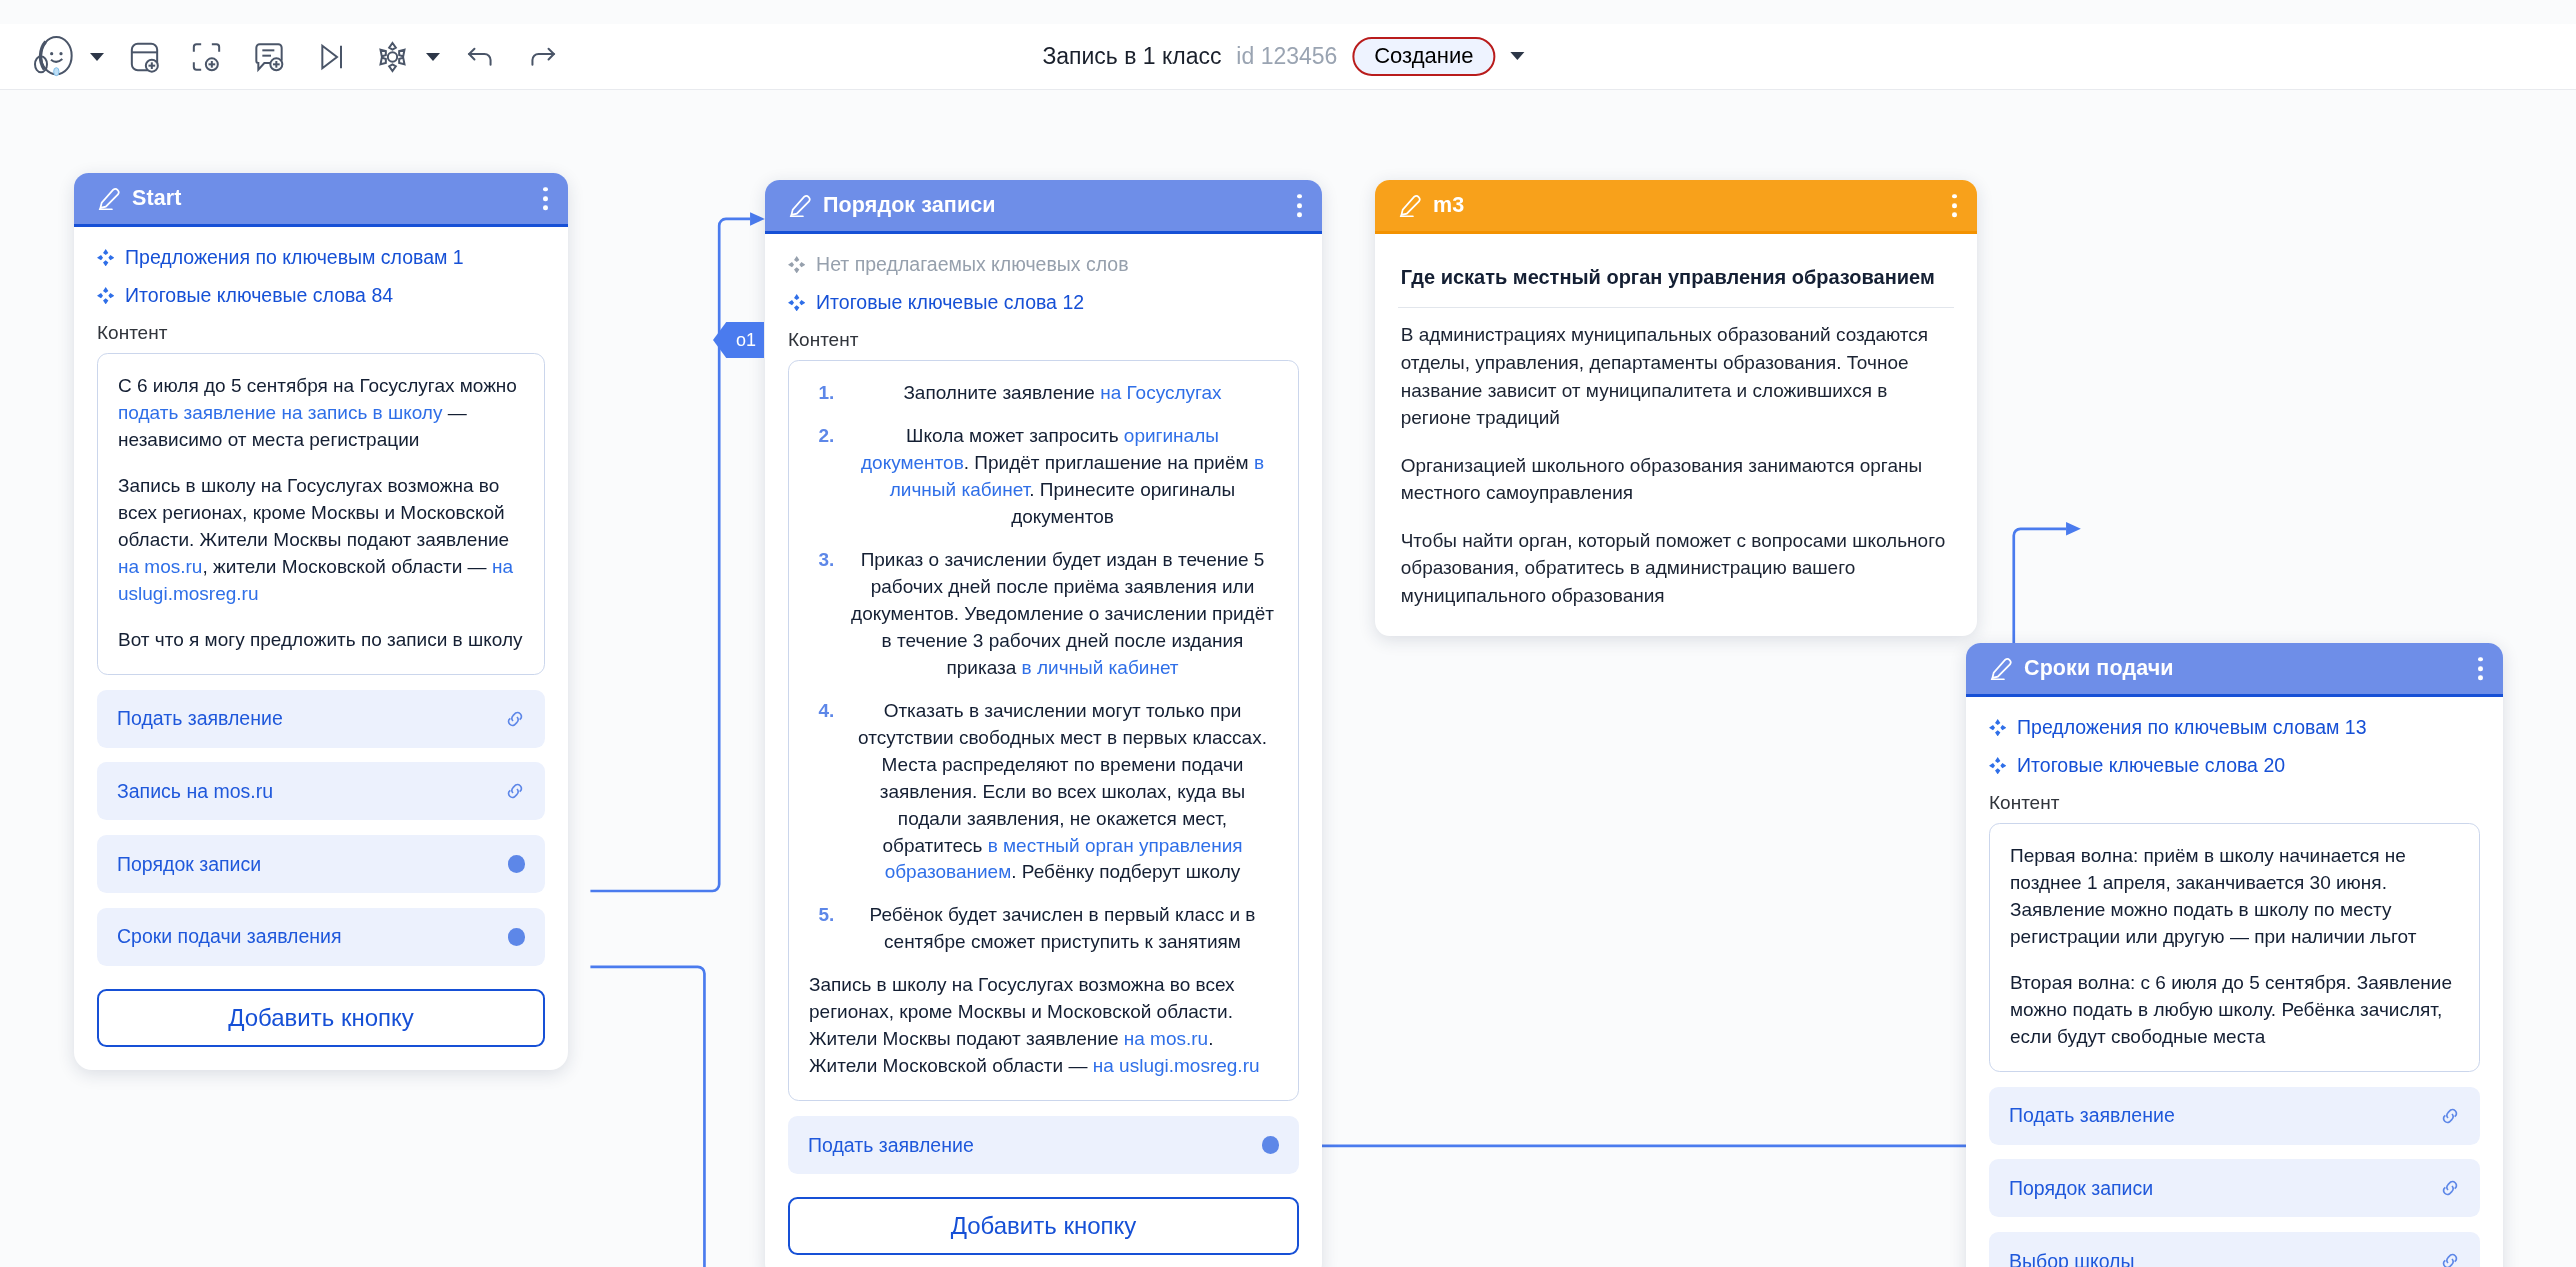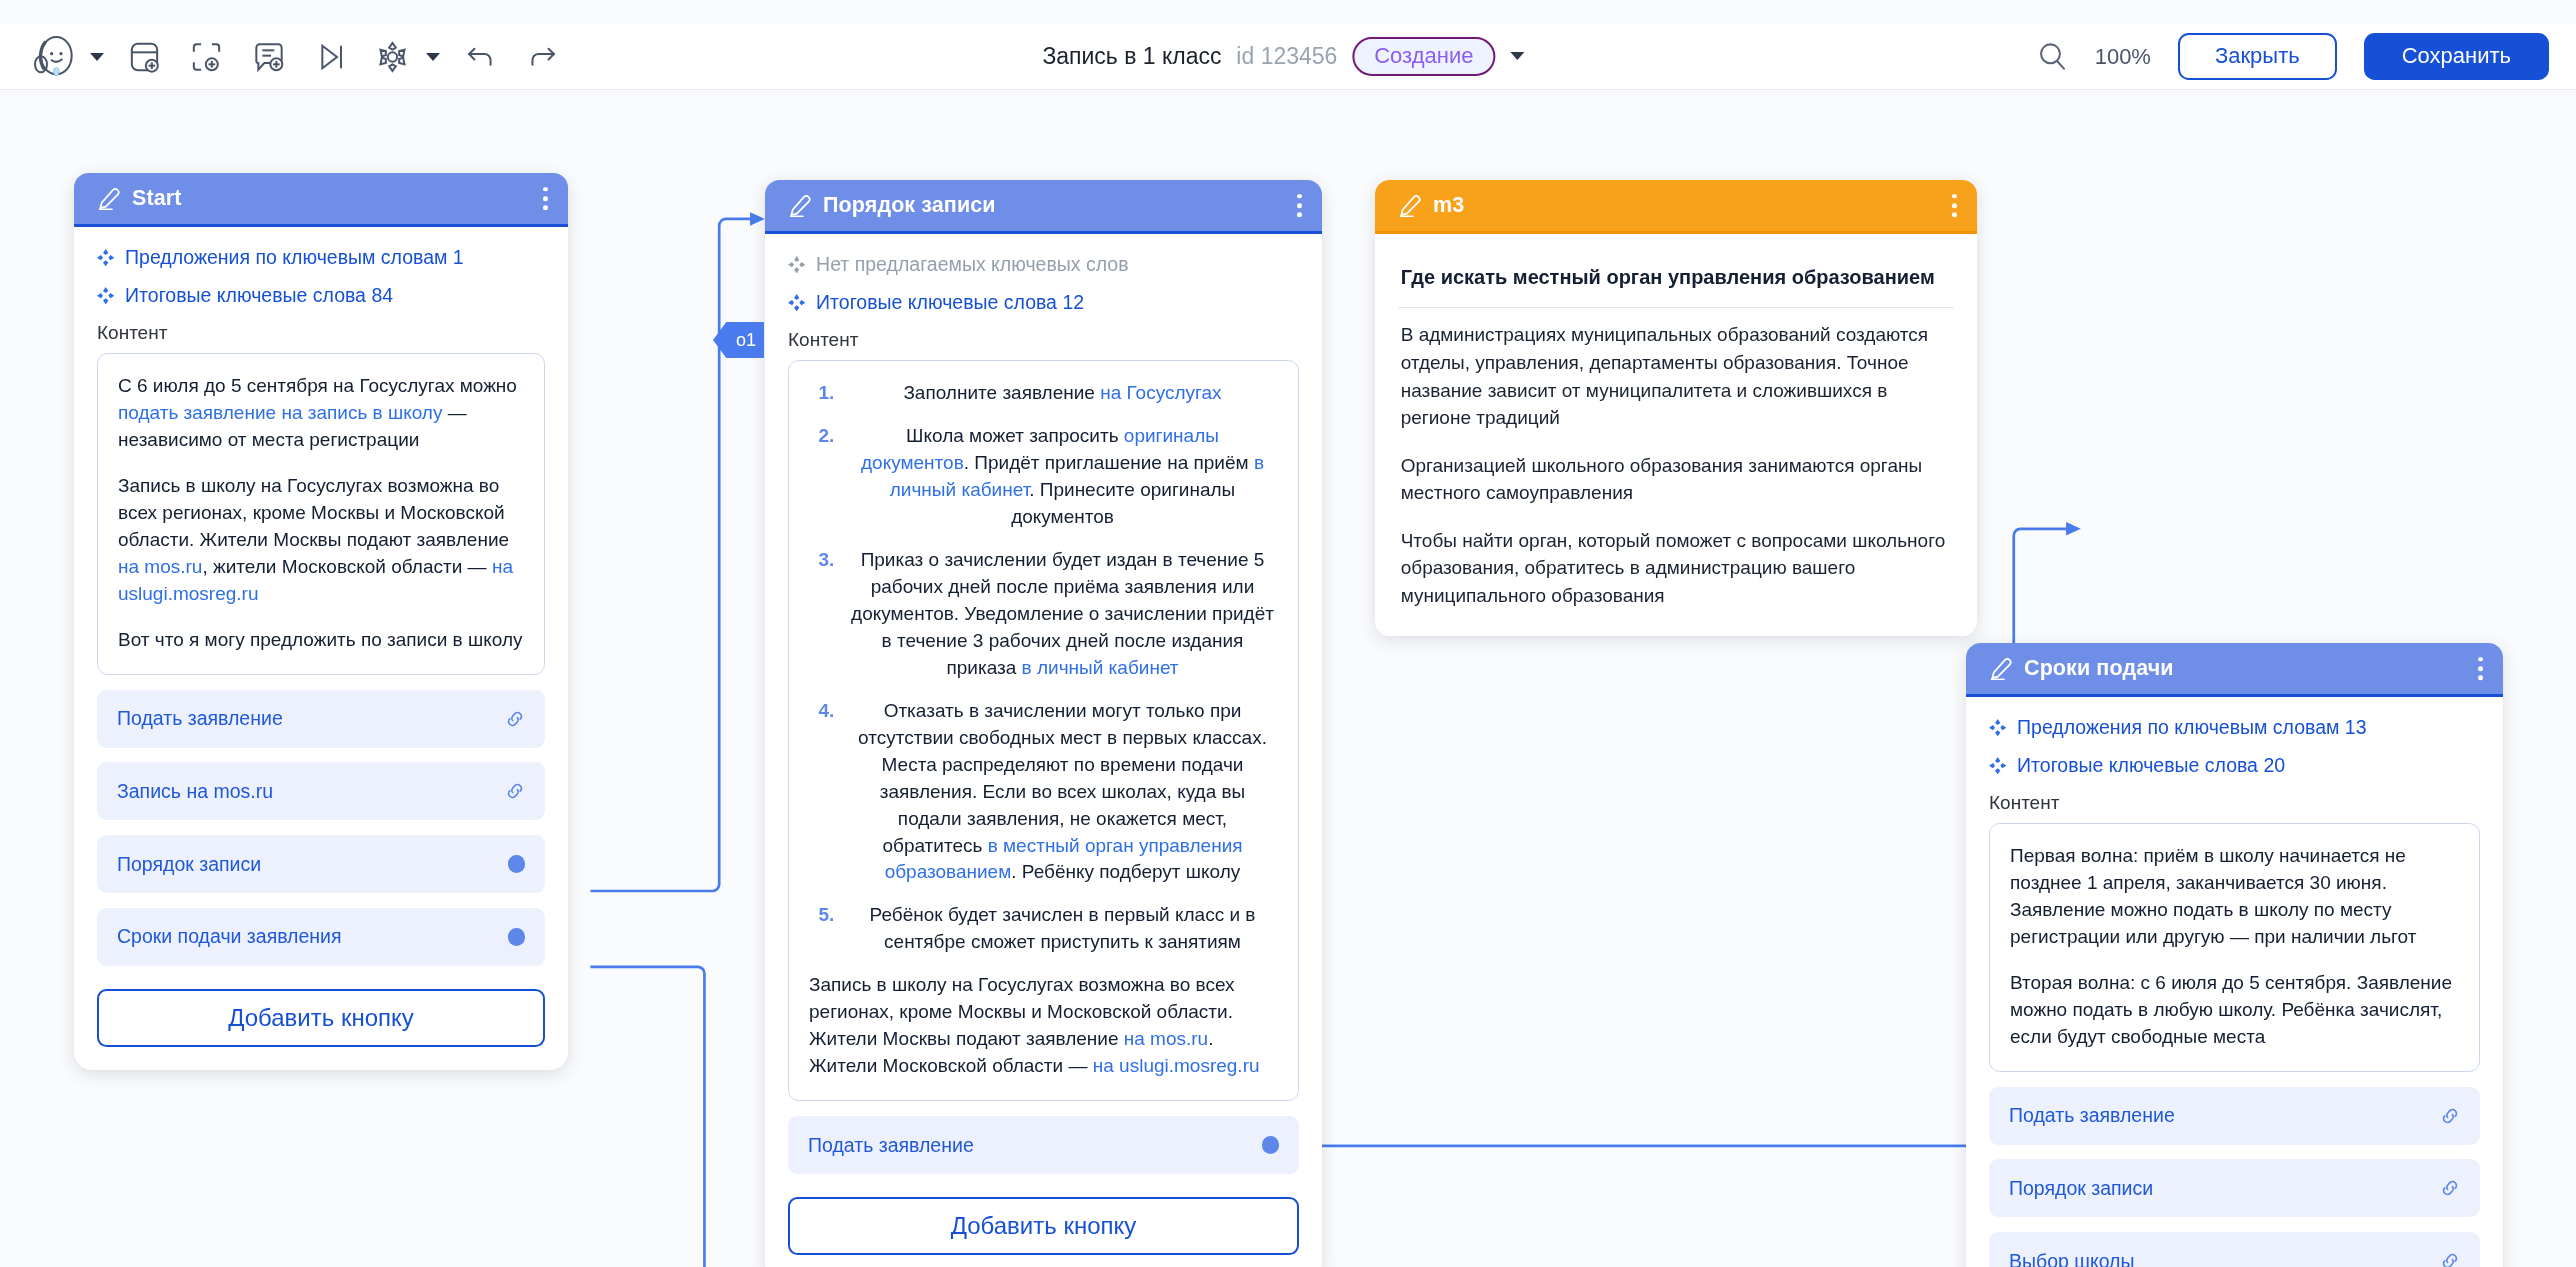--- a/index.html
+++ b/index.html
@@ -27,21 +27,21 @@
            border-top: 8.7px solid #2d3748; margin-left: 2.7px; margin-right: 9.4px; }
   .avatar-wrap { display:flex; align-items:center; }
 
   .tb-center {
     position: absolute; left: 50%; transform: translateX(-50%);
     display: flex; align-items: center; gap: 14.8px; white-space: nowrap;
   }
   .doc-title { font-size: 23px; color: #1a202c; }
   .doc-id { font-size: 23px; color: #9aa4b2; }
   .status-pill {
-    border: 2px solid #701a75; color: #8b5cf6; border-radius: 27px;
+    border: 2px solid #b91c1c; color: #000000; border-radius: 27px;
     padding: 6px 20px 7.4px; font-size: 22px; background: #eef3ff; line-height: 1;
   }
   .tb-right {
     position: absolute; right: 27px; display: flex; align-items: center; gap: 27px;
   }
   .zoom-label { font-size: 22px; color: #4a5568; }
   .btn-outline {
     border: 2px solid #1650d6; color: #1650d6; background: #fff; border-radius: 10.7px;
     padding: 9.4px 35px; font-size: 22px; cursor: pointer; line-height: 1.1;
   }
@@ -218,31 +218,20 @@
       </div>
     </div>
 
     <div class="tb-center">
       <span class="doc-title">Запись в 1 класс</span>
       <span class="doc-id">id 123456</span>
       <span class="status-pill">Создание</span>
       <span class="caret" style="margin-left:0"></span>
     </div>
 
-    <div class="tb-right">
-      <div style="display:flex;align-items:center;">
-        <svg width="31" height="31" viewBox="0 0 46 46" fill="none" stroke="#5a6575" stroke-width="3">
-          <circle cx="20" cy="19" r="14"></circle>
-            <line x1="30" y1="30" x2="40" y2="41" stroke-linecap="round"></line>
-        </svg>
-      </div>
-      <span class="zoom-label">100%</span>
-      <button class="btn-outline">Закрыть</button>
-      <button class="btn-solid">Сохранить</button>
-    </div>
   </div>
 
   <div class="canvas">
 
     <svg class="edges" viewBox="0 0 3840 1792" width="2576" height="1202">
 
       <path d="M 880 1230 H 1062 a10 10 0 0 0 10 -10 V 238 a10 10 0 0 1 10 -10 H 1118" fill="none" stroke="#4a7bee" stroke-width="4"></path>
       <polygon points="1118,218 1140,228 1118,238" fill="#4a7bee"></polygon>
 
       <path d="M 880 1343 H 1040 a10 10 0 0 1 10 10 V 1792" fill="none" stroke="#4a7bee" stroke-width="4"></path>

